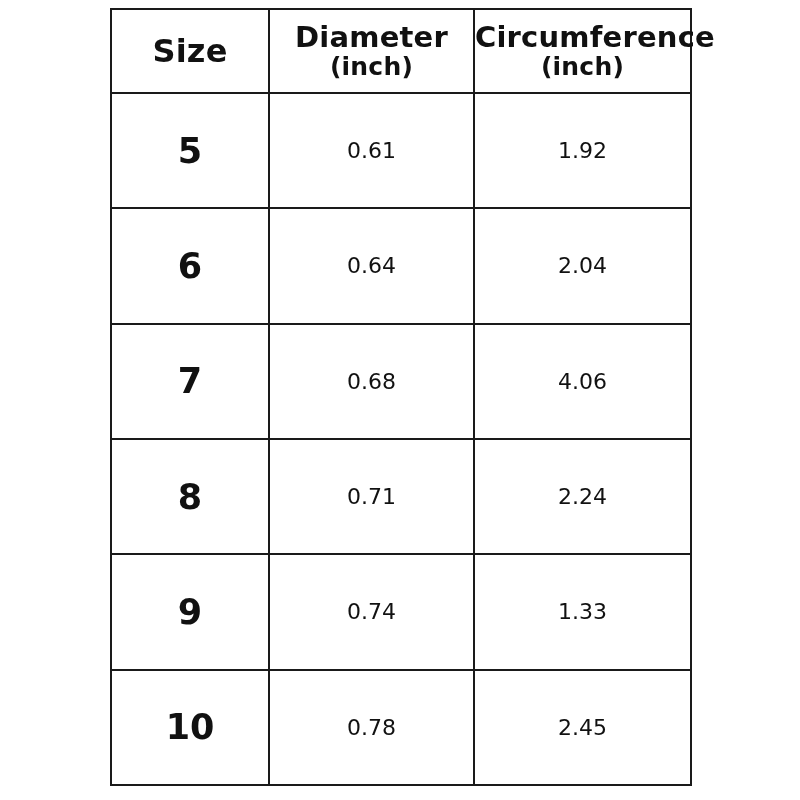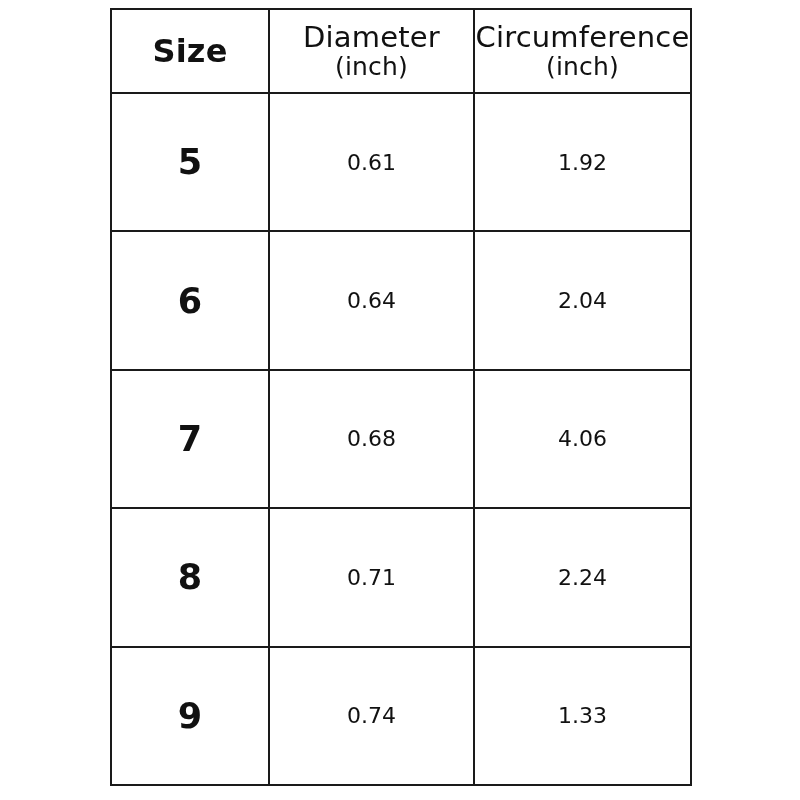--- a/index.html
+++ b/index.html
@@ -37,21 +37,21 @@
   #size-table th,
   #size-table td {
     border: 2px solid #1a1a1a;
     text-align: center;
     vertical-align: middle;
     padding: 0;
     background: #ffffff;
   }
   thead th {
     height: 82px;
-    font-weight: normal;
+    font-weight: bold;
     font-size: 29px;
     line-height: 1.08;
     letter-spacing: 0.2px;
   }
   thead th .hdr-main { display: block; }
   thead th .hdr-unit { display: block; font-size: 25px; }
   thead th.size-hdr {
     font-size: 32px;
     font-weight: bold;
   }
@@ -110,15 +110,20 @@
       <tr>
         <td class="size-cell">8</td>
         <td class="num-cell">0.71</td>
         <td class="num-cell">2.24</td>
       </tr>
       <tr>
         <td class="size-cell">9</td>
         <td class="num-cell">0.74</td>
         <td class="num-cell">1.33</td>
       </tr>
+      <tr>
+        <td class="size-cell">10</td>
+        <td class="num-cell">0.78</td>
+        <td class="num-cell">2.45</td>
+      </tr>
     </tbody>
   </table>
 </div>
 
 </body></html>

